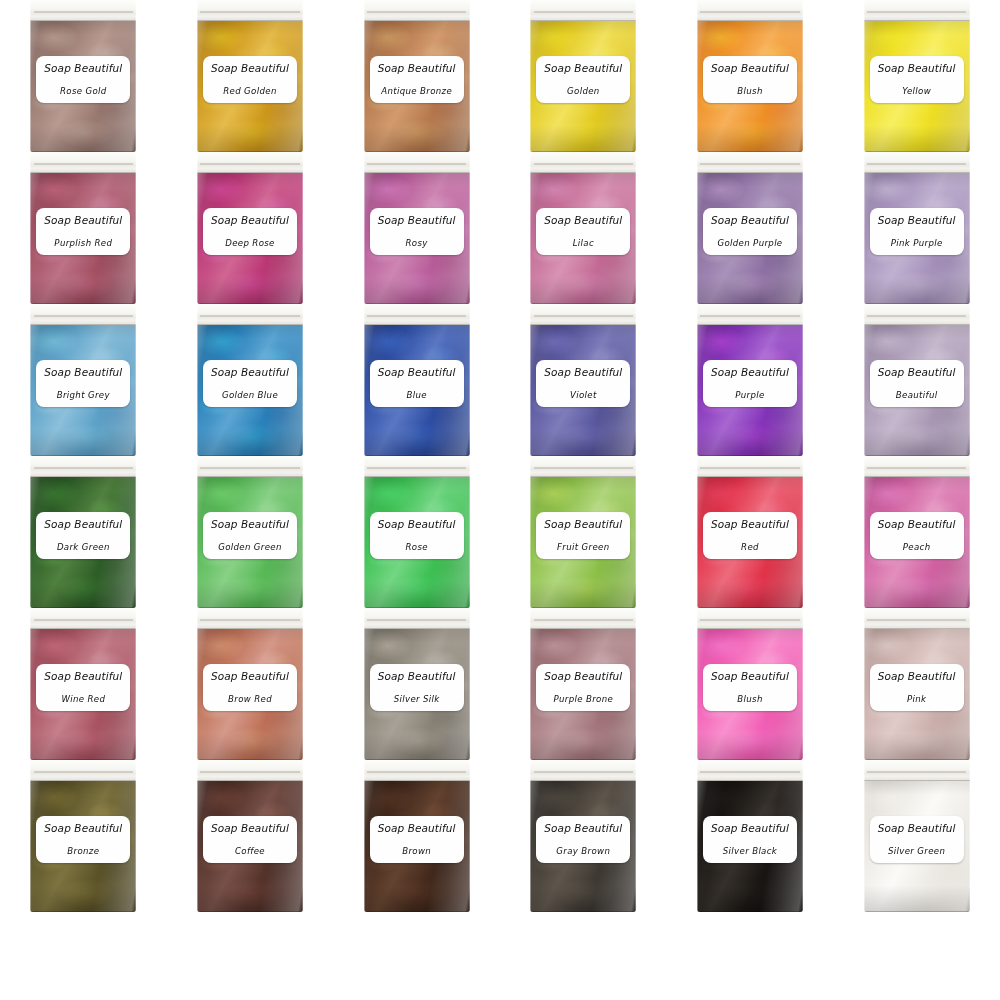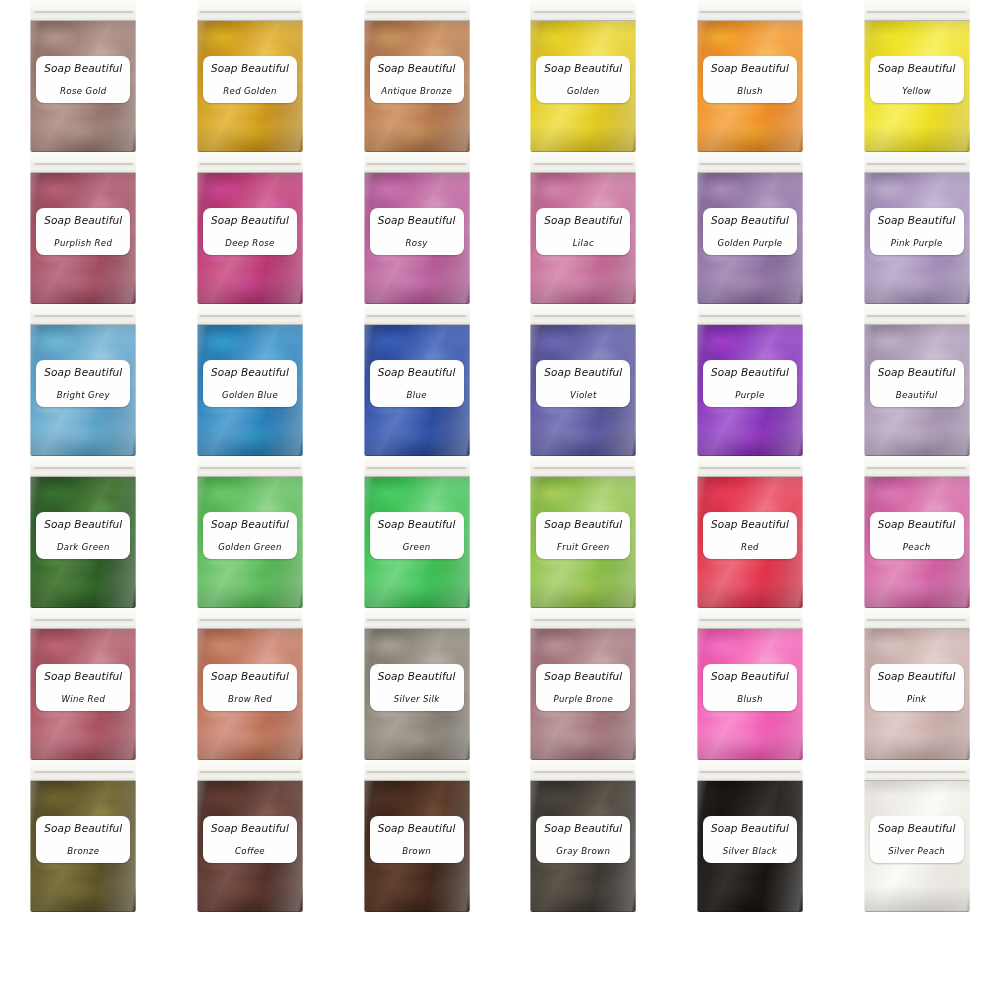--- a/index.html
+++ b/index.html
@@ -387,21 +387,21 @@
         </div>
       </div>
     </div>
     <div class="cell">
       <div class="bag">
         <div class="ziptop"></div>
         <div class="body" style="background: linear-gradient(118deg, rgb(37, 162, 60) 0%, rgb(63, 193, 85) 26%, rgb(115, 214, 131) 47%, rgb(63, 193, 85) 66%, rgb(37, 162, 60) 100%);"></div>
         <div class="edge"></div>
         <div class="label">
           <span class="brand">Soap Beautiful</span>
-          <span class="name">Green</span>
+          <span class="name">Rose</span>
         </div>
       </div>
     </div>
     <div class="cell">
       <div class="bag">
         <div class="ziptop"></div>
         <div class="body" style="background: linear-gradient(118deg, rgb(114, 164, 50) 0%, rgb(142, 192, 74) 26%, rgb(176, 214, 124) 47%, rgb(142, 192, 74) 66%, rgb(114, 164, 50) 100%);"></div>
         <div class="edge"></div>
         <div class="label">
           <span class="brand">Soap Beautiful</span>
@@ -552,17 +552,17 @@
         </div>
       </div>
     </div>
     <div class="cell">
       <div class="bag">
         <div class="ziptop"></div>
         <div class="body" style="background: linear-gradient(118deg, rgb(220, 217, 209) 0%, rgb(238, 236, 230) 26%, rgb(251, 250, 247) 47%, rgb(238, 236, 230) 66%, rgb(220, 217, 209) 100%);"></div>
         <div class="edge"></div>
         <div class="label">
           <span class="brand">Soap Beautiful</span>
-          <span class="name">Silver Peach</span>
+          <span class="name">Silver Green</span>
         </div>
       </div>
     </div>
   </div>
 
 </body></html>

